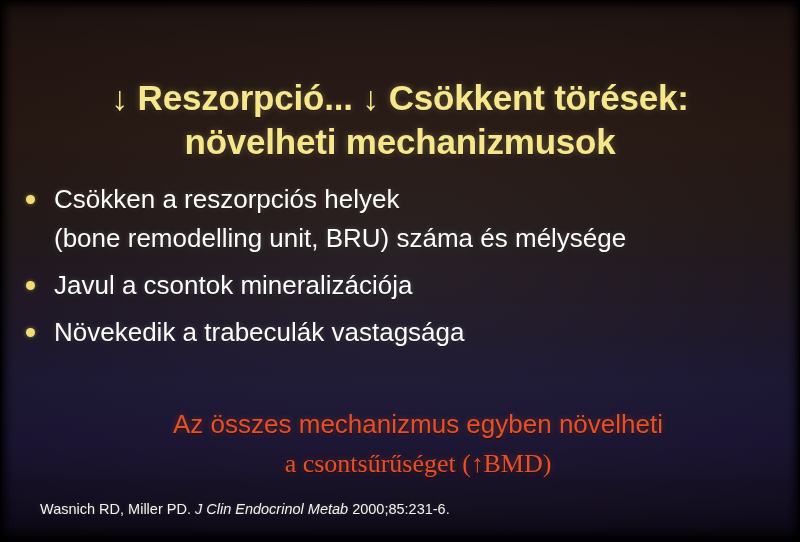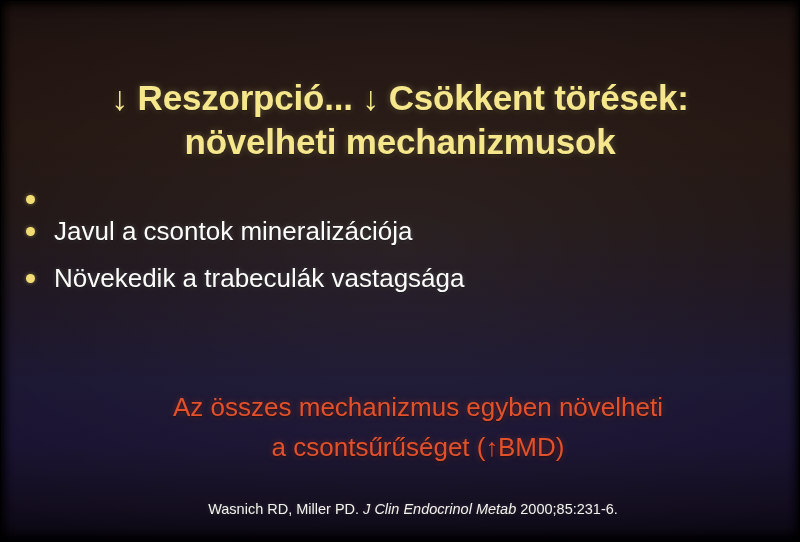--- a/index.html
+++ b/index.html
@@ -104,40 +104,40 @@
     color: #fdfdfb;
     font-size: 26px;
     line-height: 39px;
     text-shadow: 0 0 5px rgba(255,255,255,0.22), 0 1px 2px rgba(0,0,0,0.75);
   }
   .bullet-text .sub { display: block; }
 
   
   .highlight {
     position: absolute;
-    top: 387px;
+    top: 404px;
     left: 0;
     right: 0;
     text-align: center;
     color: #e3512c;
     font-size: 26px;
     line-height: 40px;
     text-shadow: 0 0 6px rgba(227,81,44,0.40), 0 1px 2px rgba(0,0,0,0.7);
     padding-left: 36px;
   }
-  .highlight .hl2 { display: block; }
+  .highlight .hl2 { display: block; font-family: Liberation Serif, serif; }
   .highlight .arw-up { font-size: 25px; }
 
   
   .citation {
     position: absolute;
     top: 500px;
     left: 16px;
     right: 14px;
-    text-align: center;
+    text-align: left;
     color: #f4f2ef;
     font-size: 14.5px;
     line-height: 19px;
     text-shadow: 0 0 4px rgba(255,255,255,0.2), 0 1px 2px rgba(0,0,0,0.7);
     padding-left: 24px;
   }
   .citation .jn {
     font-style: italic;
   }
 </style>
@@ -153,20 +153,24 @@
 
     <div class="title">
       <span><span class="arw">↓</span><span> Reszorpció... </span><span class="arw">↓</span><span> Csökkent törések:</span></span>
       <span class="title-line2">növelheti mechanizmusok</span>
     </div>
 
     <div class="bullets">
 
       <div class="bullet-row">
         <span class="bullet-dot"></span>
+        <span class="bullet-text">
+          <span>Csökken a reszorpciós helyek</span>
+          <span class="sub">(bone remodelling unit, BRU) száma és mélysége</span>
+        </span>
       </div>
 
       <div class="bullet-row">
         <span class="bullet-dot"></span>
         <span class="bullet-text">
           <span>Javul a csontok mineralizációja</span>
         </span>
       </div>
 
       <div class="bullet-row">

